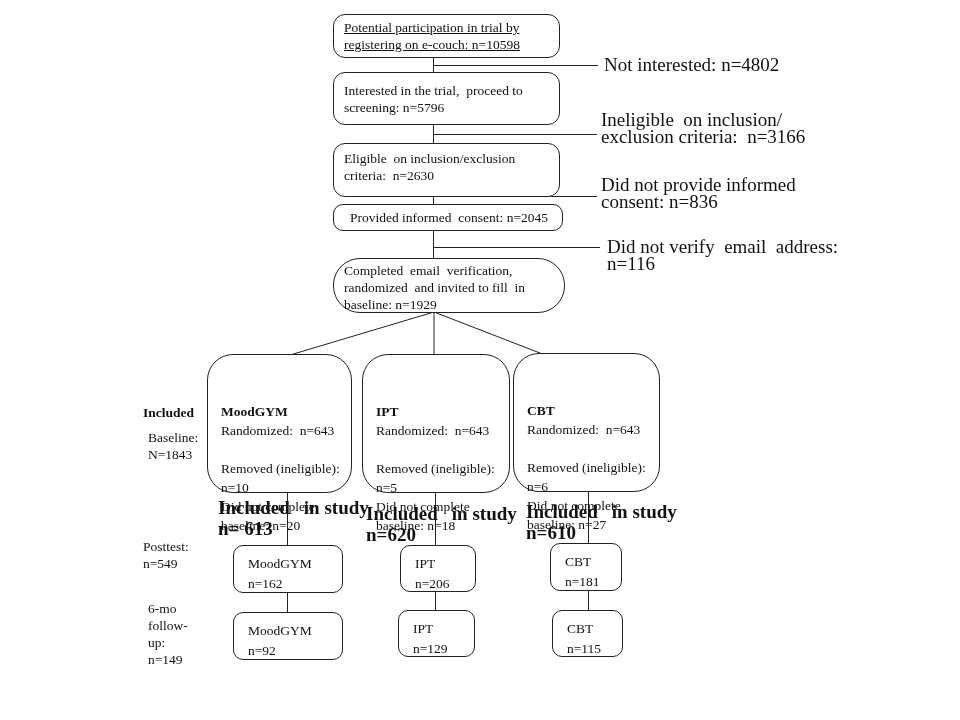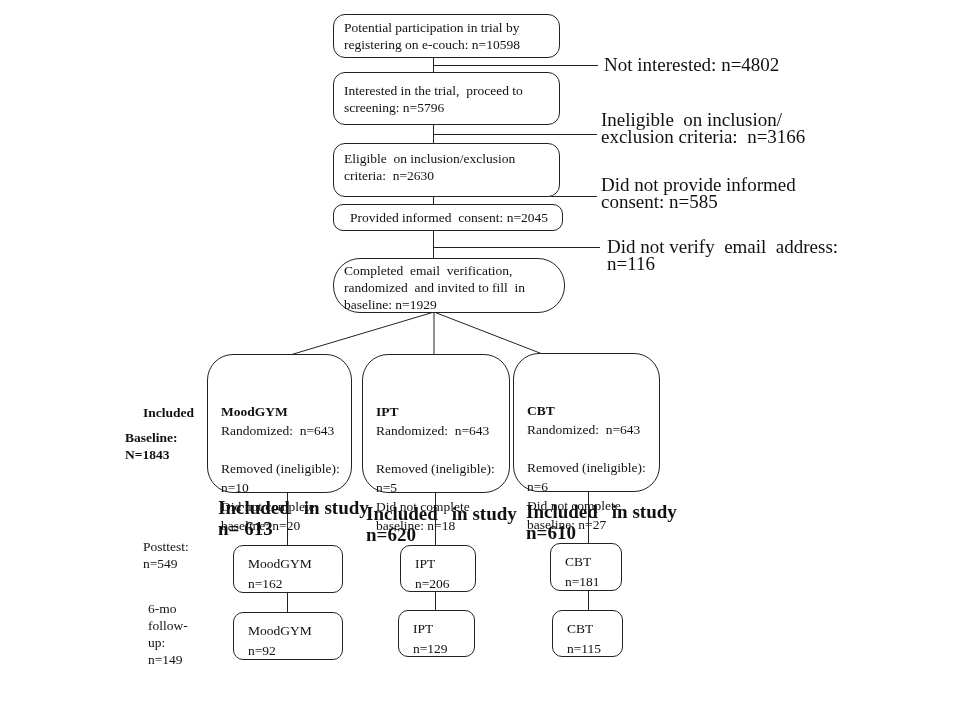--- a/index.html
+++ b/index.html
@@ -56,45 +56,45 @@
     <line x1="434" y1="312" x2="545" y2="355" stroke="#222" stroke-width="1"></line>
   </svg>
 
   <div class="vline" style="left:287px;top:492px;height:54px;"></div>
   <div class="vline" style="left:435px;top:492px;height:54px;"></div>
   <div class="vline" style="left:588px;top:492px;height:52px;"></div>
   <div class="vline" style="left:287px;top:592px;height:21px;"></div>
   <div class="vline" style="left:435px;top:591px;height:20px;"></div>
   <div class="vline" style="left:588px;top:590px;height:21px;"></div>
 
-  <div class="box r12" style="left:333px;top:14px;width:227px;height:44px;padding:4px 8px 0 10px;">Potential participation in trial by
+  <div class="box r12" style="left:333px;top:14px;width:227px;height:44px;padding:4px 8px 0 10px;text-decoration:underline;">Potential participation in trial by
 registering on e-couch: n=10598</div>
 
   <div class="box r12" style="left:333px;top:72px;width:227px;height:53px;padding:9px 8px 0 10px;">Interested in the trial,  proceed to
 screening: n=5796</div>
 
   <div class="box r12" style="left:333px;top:143px;width:227px;height:54px;padding:6px 8px 0 10px;">Eligible  on inclusion/exclusion
 criteria:  n=2630</div>
 
   <div class="box r10" style="left:333px;top:204px;width:230px;height:27px;padding:4px 8px 0 16px;">Provided informed  consent: n=2045</div>
 
   <div class="box r12" style="left:333px;top:258px;width:232px;height:55px;padding:3px 8px 0 10px;border-radius:27px;">Completed  email  verification,
 randomized  and invited to fill  in
 baseline: n=1929</div>
 
   <div class="side" style="left:604px;top:56px;">Not interested: n=4802</div>
   <div class="side" style="left:601px;top:111px;">Ineligible  on inclusion/
 exclusion criteria:  n=3166</div>
   <div class="side" style="left:601px;top:176px;">Did not provide informed
-consent: n=585</div>
+consent: n=836</div>
   <div class="side" style="left:607px;top:238px;">Did not verify  email  address:
 n=116</div>
 
   <div class="leftlab bold" style="left:143px;top:404px;">Included</div>
-  <div class="leftlab" style="left:125px;top:429px;font-weight:bold;">Baseline:
+  <div class="leftlab" style="left:148px;top:429px;">Baseline:
 N=1843</div>
   <div class="leftlab" style="left:143px;top:538px;">Posttest:
 n=549</div>
   <div class="leftlab" style="left:148px;top:600px;">6-mo
 follow-
 up:
 n=149</div>
 
   <div class="box arm" style="left:207px;top:354px;width:145px;height:139px;">
     <span class="title">MoodGYM</span><span>Randomized:  n=643

